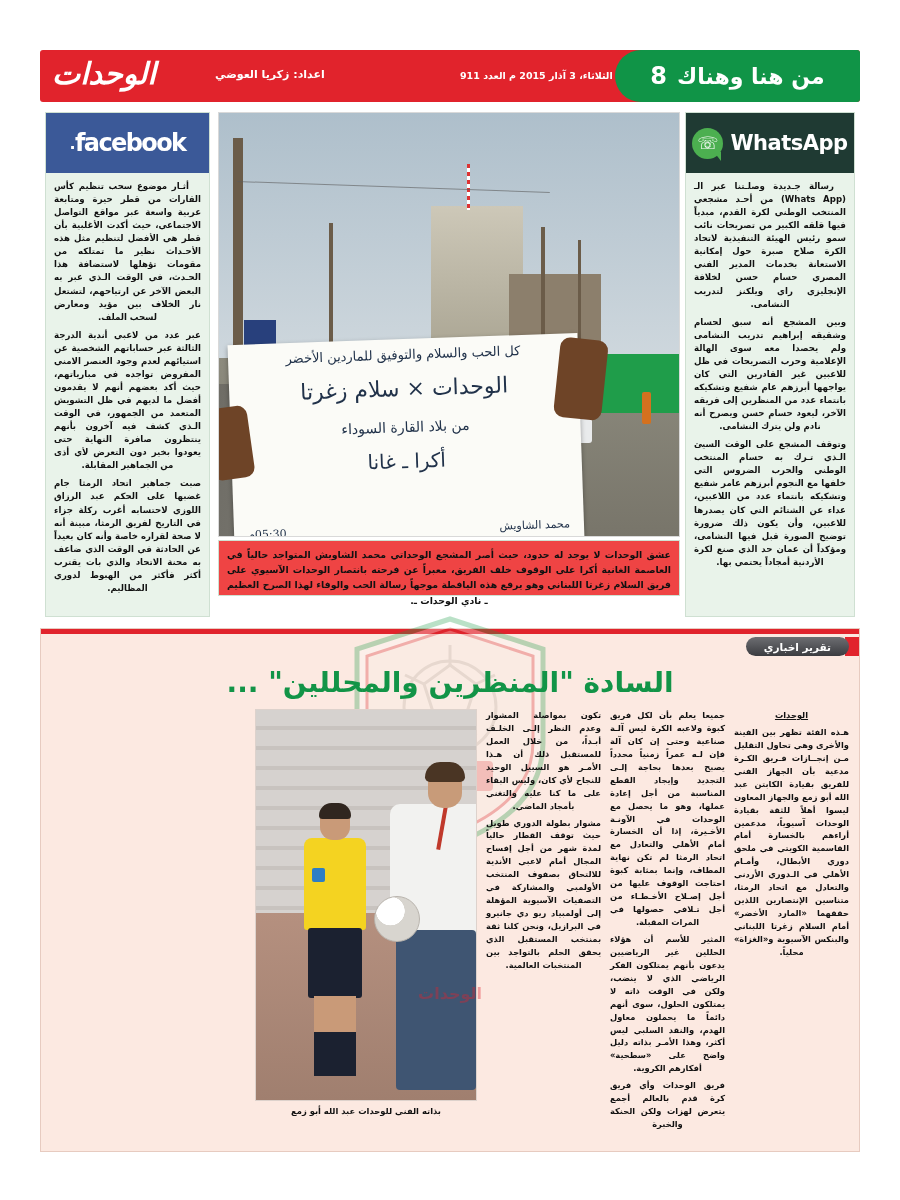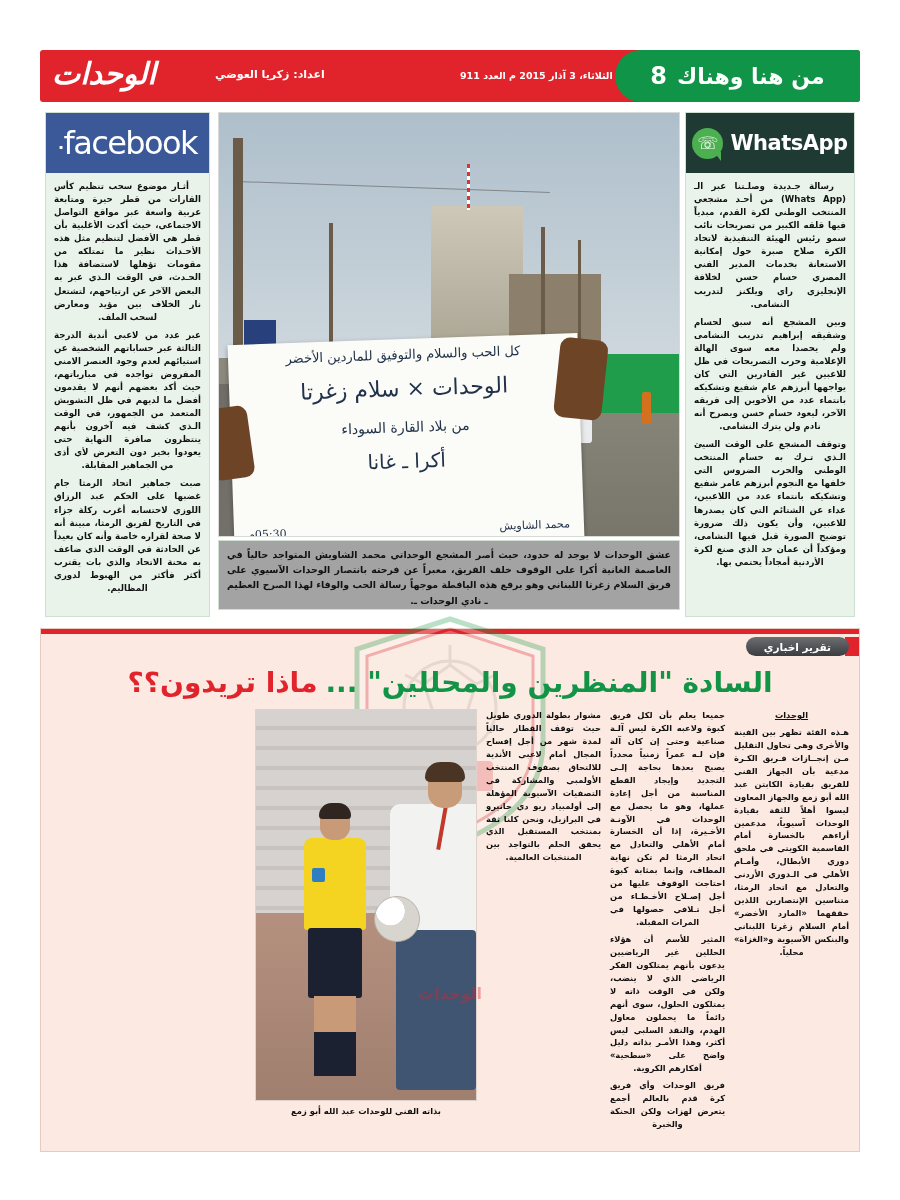--- a/index.html
+++ b/index.html
@@ -44,21 +44,21 @@
   .top-block{position:absolute;left:40px;top:112px;width:820px;height:505px;}
 
   .col-fb{
     position:absolute;left:5px;top:0;width:165px;height:505px;
     background:#e9f3ea;border:1px solid #cfe0d2;box-sizing:border-box;
   }
   .fb-logo{
     height:60px;background:#3b5998;display:flex;align-items:center;justify-content:center;
   }
   .fb-logo span{
-    color:#fff;font-size:32px;font-weight:normal;letter-spacing:-1.6px;
+    color:#fff;font-size:24px;font-weight:bold;letter-spacing:-1.6px;
     font-family:"DejaVu Sans","Liberation Sans",sans-serif;
   }
   .fb-logo .dot{font-size:16px;font-weight:bold;margin-right:1px;}
   .col-body{padding:7px 8px 6px 8px;}
   .col-body p{
     margin:0 0 5px 0;font-size:8.6px;line-height:1.52;color:#111;
     text-align:justify;text-align-last:center;font-weight:bold;
     font-family:"DejaVu Sans","Liberation Sans",sans-serif;
   }
   .col-body p:first-child{text-indent:12px;}
@@ -131,22 +131,22 @@
   .banner-inner{position:absolute;inset:0;padding:8px 14px;box-sizing:border-box;
     display:flex;flex-direction:column;}
   .hw{color:#21324a;font-family:"DejaVu Serif","Liberation Serif",serif;}
   .hw1{font-size:13px;text-align:center;}
   .hw2{font-size:22px;text-align:center;margin-top:14px;}
   .hw3{font-size:14px;text-align:center;margin-top:18px;}
   .hw4{font-size:20px;text-align:center;margin-top:14px;}
   .hw-foot{display:flex;justify-content:space-between;margin-top:auto;font-size:11px;}
 
   .photo-caption{
-    position:absolute;left:178px;top:428px;width:462px;height:70px;
-    background:#a3a3a3;border:1px solid #cfe0d2;box-sizing:border-box;
+    position:absolute;left:178px;top:428px;width:462px;height:56px;
+    background:#ef4444;border:1px solid #cfe0d2;box-sizing:border-box;
     padding:6px 8px;
   }
   .photo-caption p{
     margin:0;font-size:9.4px;line-height:1.62;color:#111;font-weight:bold;
     text-align:justify;text-align-last:center;
   }
 
   
   .report{
     position:absolute;left:40px;top:628px;width:820px;height:524px;
@@ -295,21 +295,21 @@
 
     <div class="col-wa">
       <div class="wa-logo">
         <span class="wordmark">WhatsApp</span>
         <span class="wa-bubble">
           <span class="handset">☏</span>
         </span>
       </div>
       <div class="col-body">
         <p>رسالة جـديدة وصلـتنا عبر الـ (Whats App) من أحـد مشجعي المنتخب الوطني لكرة القدم، مبدياً فيها قلقه الكبير من تصريحات نائب سمو رئيس الهيئة التنفيذية لاتحاد الكرة صلاح صبرة حول إمكانية الاستعانة بخدمات المدير الفني المصري حسام حسن لخلافة الإنجليزي راي ويلكنز لتدريب النشامى.</p>
-        <p>وبين المشجع أنه سبق لحسام وشقيقه إبراهيم تدريب النشامى ولم يحصدا معه سوى الهالة الإعلامية وحرب التصريحات في ظل للاعبين غير القادرين التي كان يواجهها أبرزهم عام شفيع وتشكيكه بانتماء عدد من الأخوين إلى فريقه الآخر، ليعود حسام حسن ويصرح أنه نادم ولن يترك النشامى.</p>
+        <p>وبين المشجع أنه سبق لحسام وشقيقه إبراهيم تدريب النشامى ولم يحصدا معه سوى الهالة الإعلامية وحرب التصريحات في ظل للاعبين غير القادرين التي كان يواجهها أبرزهم عام شفيع وتشكيكه بانتماء عدد من المنظرين إلى فريقه الآخر، ليعود حسام حسن ويصرح أنه نادم ولن يترك النشامى.</p>
         <p>وتوقف المشجع على الوقت السيئ الـذي تـرك به حسام المنتخب الوطني والحرب الضروس التي خلفها مع النجوم أبرزهم عامر شفيع وتشكيكه بانتماء عدد من اللاعبين، عداء عن الشتائم التي كان يصدرها للاعبين، وأن يكون ذلك ضرورة توضيح الصورة قبل فيها النشامى، ومؤكداً أن عمان حد الذي صنع لكرة الأردنية أمجاداً يحتمي بها.</p>
       </div>
     </div>
   </div>
 
   <div class="report">
     <div class="report-topbar"></div>
     <div class="badge-tail"></div>
     <div class="report-badge">
       <span>تقرير اخباري</span>
@@ -320,37 +320,37 @@
       <path d="M105 14 L188 41 L188 127 Q188 188 105 219 Q22 188 22 127 L22 41 Z" fill="#f6f2ea" stroke="#d8292f" stroke-width="3"></path>
       <circle cx="105" cy="92" r="46" fill="none" stroke="#b9b2a6" stroke-width="3"></circle>
       <path d="M105 50 L131 69 L121 100 L89 100 L79 69 Z" fill="none" stroke="#b9b2a6" stroke-width="3"></path>
       <path d="M105 50 L105 30 M131 69 L150 60 M79 69 L60 60 M121 100 L131 120 M89 100 L79 120" stroke="#b9b2a6" stroke-width="3" fill="none"></path>
       <rect x="62" y="146" width="86" height="30" rx="4" fill="#d8292f" opacity=".75"></rect>
       <rect x="86" y="178" width="38" height="20" rx="3" fill="#e8c93c" opacity=".8"></rect>
     </svg>
 
     <div class="headline">
       <span class="g">السادة  "المنظرين والمحللين" ...</span>
-      <span class="r">ماذا تريدون؟؟</span>
     </div>
 
     <div class="report-cols">
 
       <div class="rcol">
         <p class="byline">الوحدات</p>
         <p>هـذه الفئة تظهر بين الفينة والأخرى وهي تحاول التقليل مـن إنجــازات فـريق الكـرة مدعية بأن الجهاز الفني للفريق بقيادة الكابتن عبد الله أبو زمع والجهاز المعاون ليسوا أهلاً للثقة بقيادة الوحدات آسيوياً، مدعمين أراءهم بالخسارة أمام القاسمية الكويتي في ملحق دوري الأبطال، وأمـام الأهلي في الـدوري الأردني والتعادل مع اتحاد الرمثا، متناسين الإنتصارين اللذين حققهما «المارد الأخضر» أمام السلام زغرتا اللبناني والبنكس الآسيوية و«الغزاة» محلياً.</p>
       </div>
 
       <div class="rcol">
         <p>جميعا يعلم بأن لكل فريق كبوة ولاعبه الكرة ليس آلـة صناعية وحتى إن كان آلة فإن لـه عمراً زمنياً محدداً يصبح بعدها بحاجة إلـى التجديد وإيجاد القطع المناسبة من أجل إعادة عملها، وهو ما يحصل مع الوحدات في الآونـة الأخـيرة، إذا أن الخسارة أمام الأهلي والتعادل مع اتحاد الرمثا لم تكن نهاية المطاف، وإنما بمثابة كبوة احتاجت الوقوف عليها من أجل إصـلاح الأخـطـاء من أجل تـلافي حصولها في المرات المقبلة.</p>
         <p>المثير للأسم أن هؤلاء الحللين غير الرياضيين يدعون بأنهم يمتلكون الفكر الرياضي الذي لا ينضب، ولكن في الوقت ذاته لا يمتلكون الحلول، سوى أنهم دائماً ما يحملون معاول الهدم، والنقد السلبي ليس أكثر، وهذا الأمـر بذاته دليل واضح على «سطحية» أفكارهم الكروية.</p>
         <p>فريق الوحدات وأي فريق كرة قدم بالعالم أجمع يتعرض لهزات ولكن الحنكة والخبرة</p>
       </div>
 
       <div class="rcol">
+        <p>تكون بمواصلة المشوار وعدم النظر إلـى الخلـف أبـداً، من خلال العمل للمستقبل ذلك أن هـذا الأمـر هو السبيل الوحيد للنجاح لأي كان، وليس البقاء على ما كنا عليه والتغني بأمجاد الماضي.</p>
         <p>مشوار بطولة الدوري طويل حيث توقف القطار حالياً لمدة شهر من أجل إفساح المجال أمام لاعبي الأندية للالتحاق بصفوف المنتخب الأولمبي والمشاركة في التصفيات الآسيوية المؤهلة إلى أولمبياد ريو دي جانيرو في البرازيل، ونحن كلنا ثقة بمنتخب المستقبل الذي يحقق الحلم بالتواجد بين المنتخبات العالمية.</p>
       </div>
 
       <div class="photo-col">
         <div class="bottom-photo">
           <div class="stand"></div>
           <div class="pitch"></div>
 
           <div class="ref">
             <div class="ref-shirt"></div>

